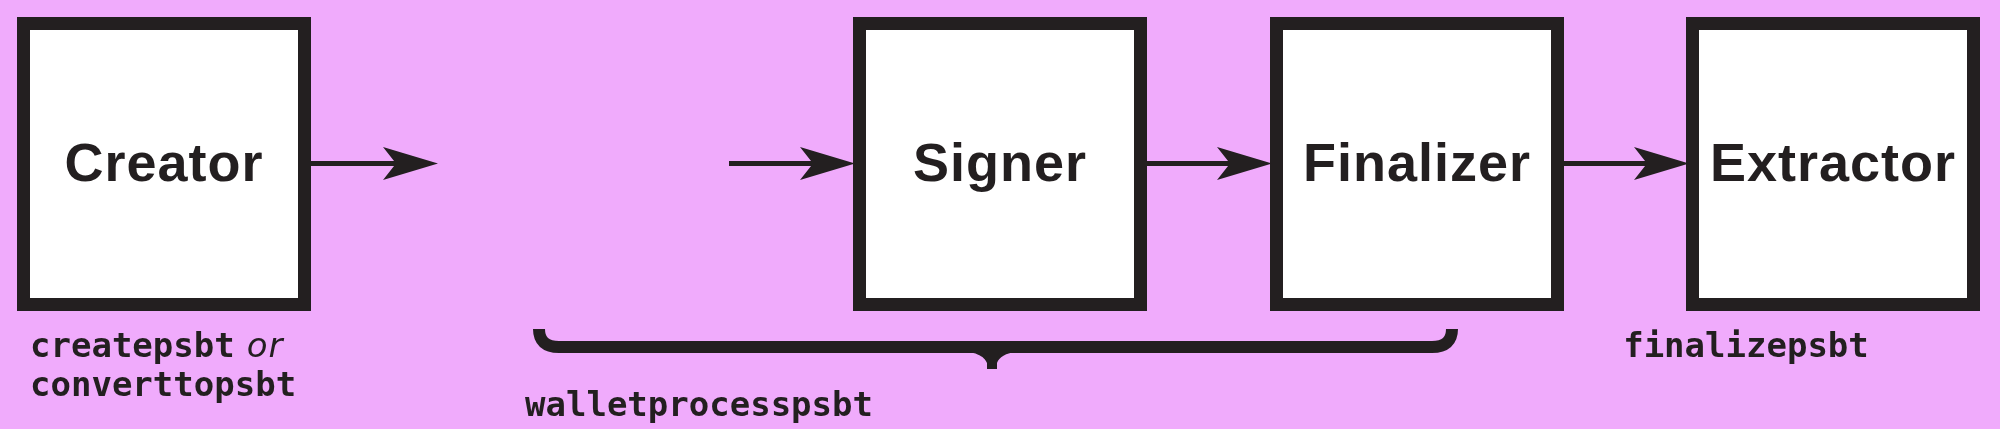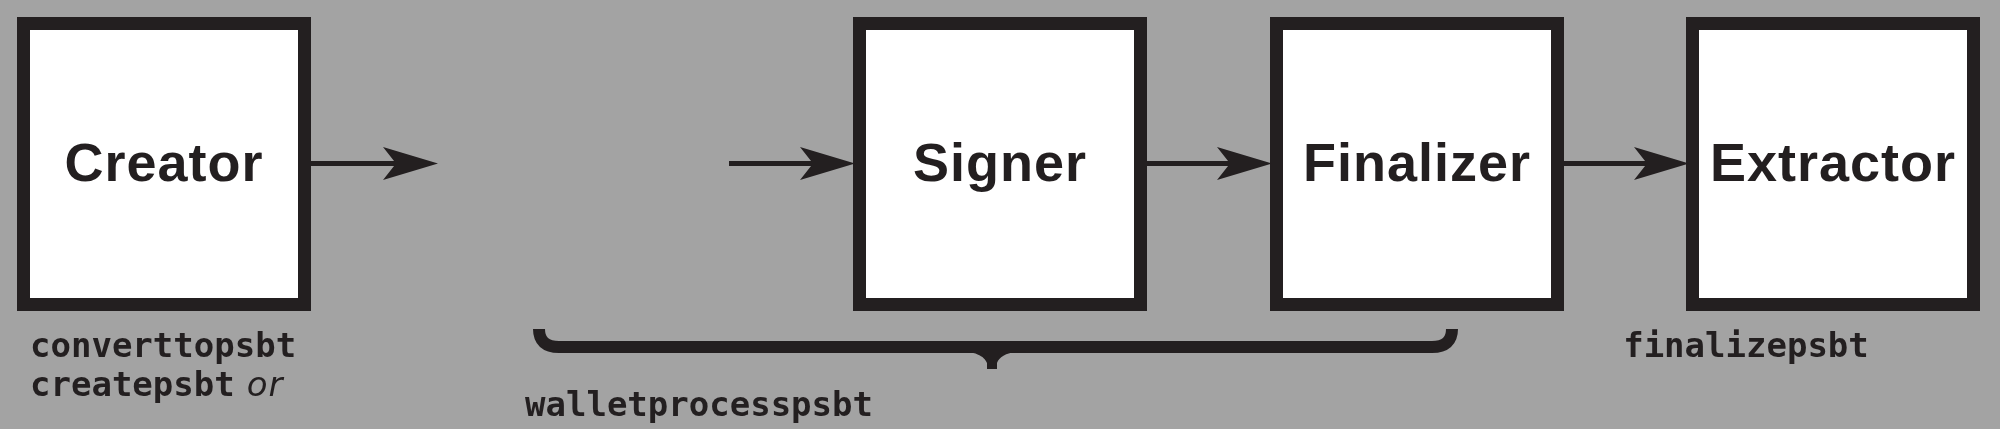--- a/index.html
+++ b/index.html
@@ -4,21 +4,21 @@
 <style>
   html, body {
     margin: 0;
     padding: 0;
     background: #ffffff;
   }
   .figure {
     position: relative;
     width: 2000px;
     height: 429px;
-    background: #a3a3a3;
+    background: #f0abfc;
     font-family: "Liberation Sans", sans-serif;
     color: #231f20;
     overflow: hidden;
   }
   .stage-box {
     position: absolute;
     top: 17px;
     width: 294px;
     height: 294px;
     border: 13px solid #231f20;
@@ -111,21 +111,21 @@
       <path class="ink-fill" d="M1689,163.5 L1634,147 L1647,163.5 L1634,180 Z"></path>
     </g>
 
     <g>
       <path class="ink-stroke" stroke-width="12" d="M539,329 Q539,347 559,347 L1432,347 Q1452,347 1452,329"></path>
       <path class="ink-fill" d="M954,351 C976,351 984,356 987,363 L987,369 L997,369 L997,363 C1000,356 1008,351 1030,351 Z"></path>
     </g>
   </svg>
 
   <div class="caption caption-creator">
+    <div><span>createpsbt</span><span class="caption-conjunction">or</span></div>
     <div>converttopsbt</div>
-    <div><span>createpsbt</span><span class="caption-conjunction">or</span></div>
   </div>
 
   <div class="caption caption-group">walletprocesspsbt</div>
 
   <div class="caption caption-extractor">finalizepsbt</div>
 
 </div>
 
 </body></html>

